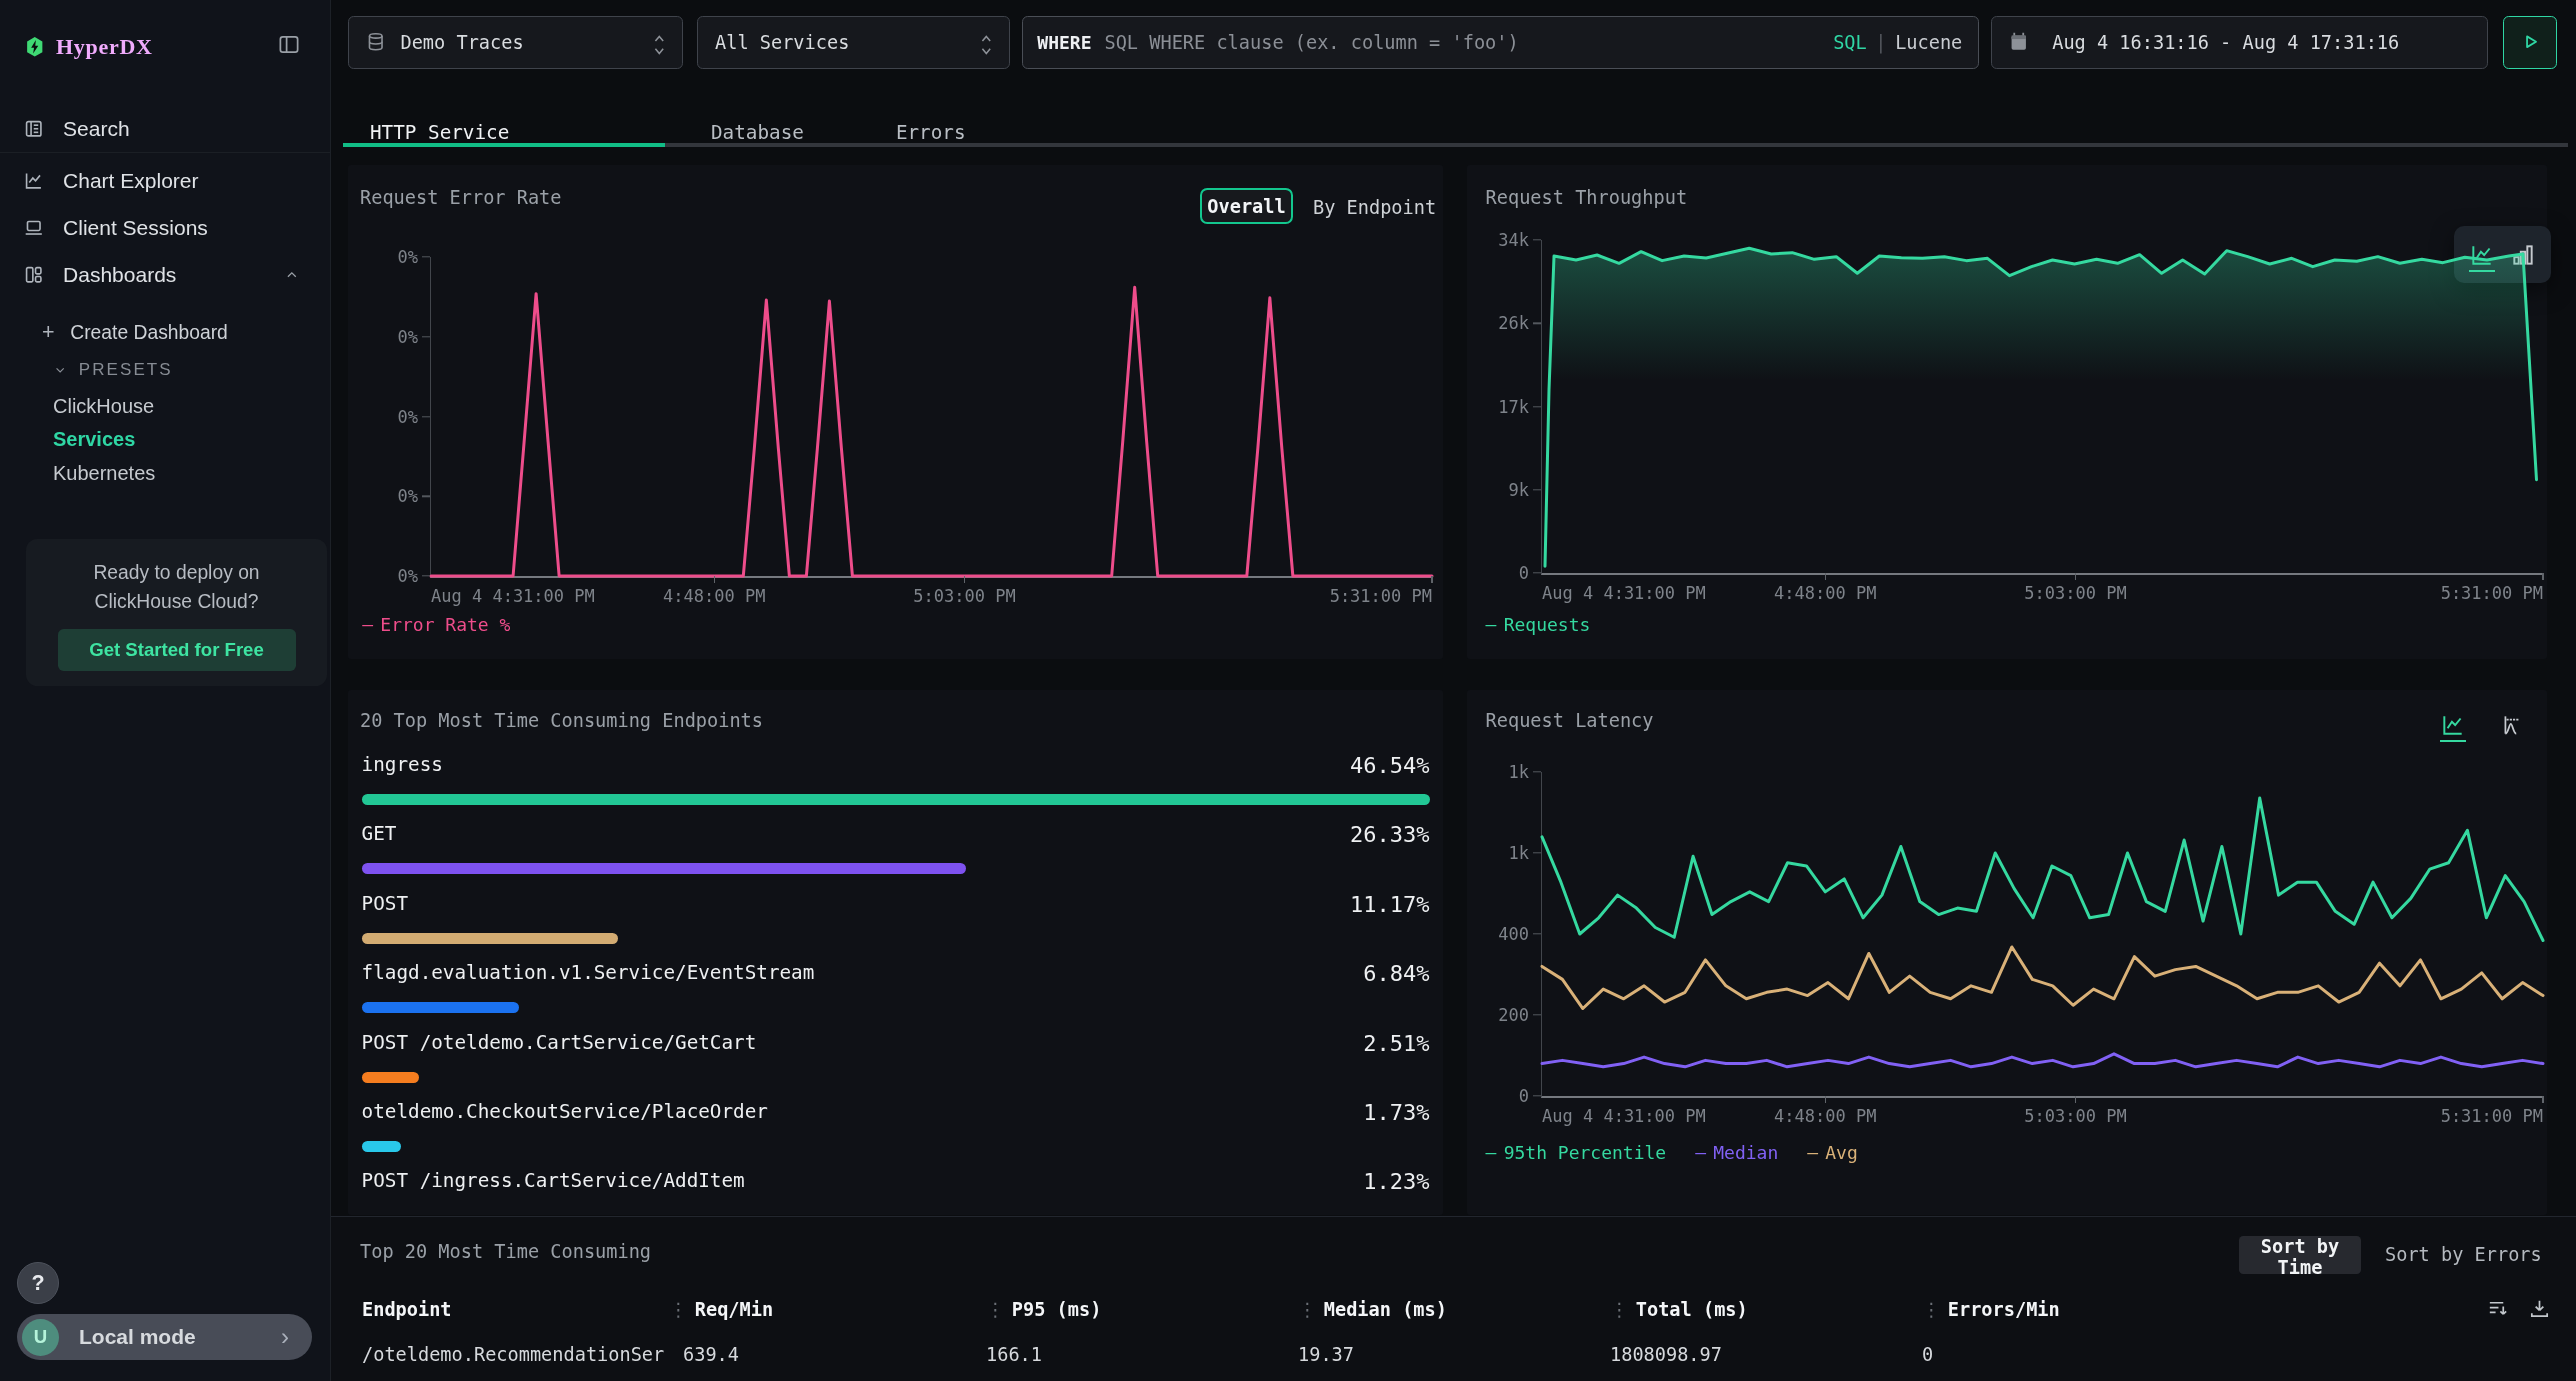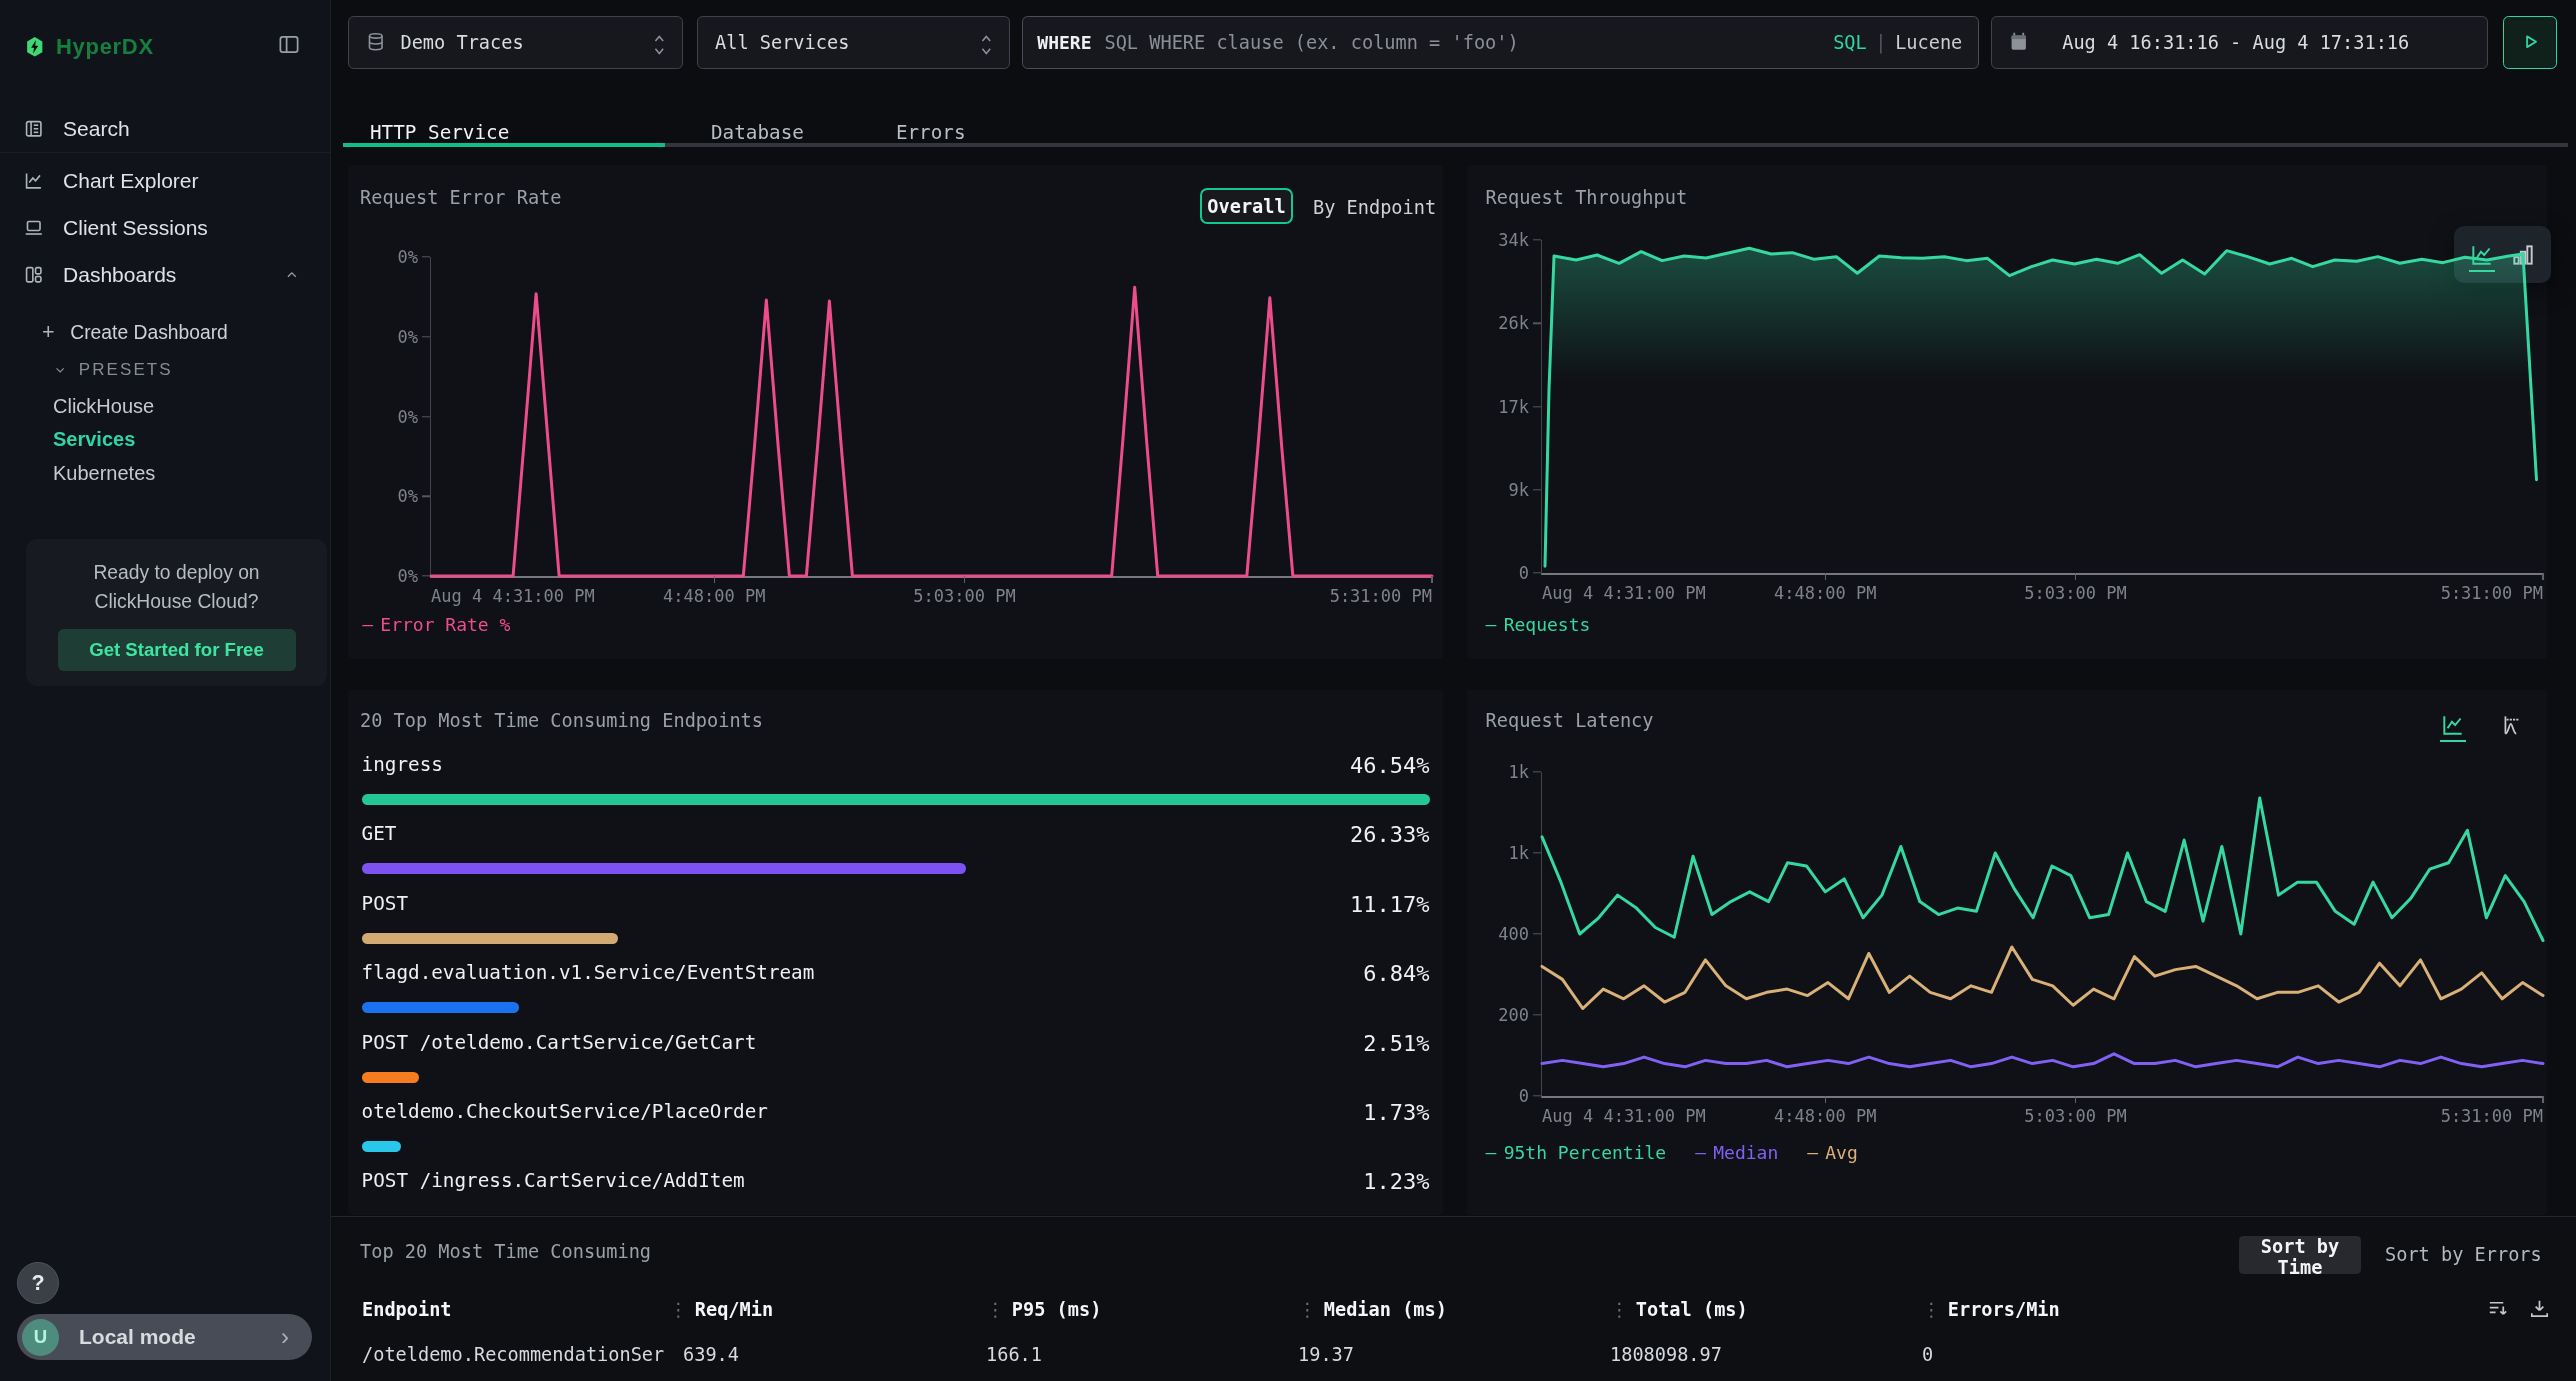--- a/index.html
+++ b/index.html
@@ -13,22 +13,22 @@
   }
   *{box-sizing:border-box;margin:0;padding:0}
   html,body{background:#000}
   .app{position:relative;width:2576px;height:1381px;background:var(--bg);
        font-family:var(--mono);color:var(--txt);overflow:hidden}
 
   
   .sidebar{position:absolute;left:0;top:0;width:331px;height:1381px;
            background:var(--sidebar-bg);border-right:1.4px solid #1d2127;font-family:var(--sans)}
   .logo-hex{position:absolute;left:23.6px;top:36px;width:21.5px;height:21.5px}
-  .logo-text{position:absolute;left:56px;top:34px;font-family:Liberation Sans, sans-serif;
-             font-weight:bold;font-size:22px;color:#15803d;letter-spacing:0.7px}
+  .logo-text{position:absolute;left:56px;top:34px;font-family:Liberation Serif, serif;
+             font-weight:bold;font-size:22px;color:#f0abfc;letter-spacing:0.7px}
   .collapse-btn{position:absolute;left:276px;top:33px;width:26px;height:24px;
                 background:none;border:none;color:#9aa0a7;cursor:pointer}
   .nav-item{position:absolute;left:0;width:100%;height:40px;display:flex;align-items:center;cursor:pointer}
   .nav-item .nico{width:21.5px;height:21.5px;margin-left:23px;color:#aeb4bc;flex:none}
   .nav-item .nlabel{margin-left:18.6px;font-size:21px;color:#dfe2e6}
   .nav-chevron{position:absolute;right:30px;color:#9aa0a7;width:15.7px;height:15.7px}
   .sidebar-divider{position:absolute;left:0;top:152px;width:100%;height:0.7px;background:#1b1f25}
   .sub-item{position:absolute;left:0;width:100%;height:34px;display:flex;align-items:center;cursor:pointer}
   .sub-plus{margin-left:42px;font-size:21.5px;color:#aeb4bc;line-height:1}
   .sub-label{margin-left:15.7px;font-size:19.3px;color:#ced2d7}
@@ -65,21 +65,21 @@
   .sel-carets{position:absolute;right:13px;width:18.6px;height:23px;color:#8d9198}
   .where-box{left:1022px;width:957px;border-color:#4a4e56}
   .where-label{margin-left:14.3px;font-weight:bold;color:#eef0f3;font-size:18px}
   .where-input{flex:1;margin-left:13px;background:none;border:none;outline:none;
                color:#d9dce0;font-family:var(--mono);font-size:18.6px}
   .where-input::placeholder{color:#8b8f96}
   .lang-sql{color:var(--green);margin-right:8.6px}
   .lang-sep{color:#53575e;margin-right:8.6px}
   .lang-lucene{color:#c9ccd1;margin-right:15.7px}
   .time-box{left:1991px;width:497px;cursor:pointer}
-  .time-text{margin-left:33px;color:#d9dce0}
+  .time-text{margin-left:23px;color:#d9dce0}
   .play-btn{position:absolute;left:2503px;top:15.7px;width:54px;height:53px;background:#10201b;
             border:1.4px solid var(--green);border-radius:5.7px;color:var(--green);cursor:pointer;
             display:flex;align-items:center;justify-content:center}
 
   
   .tabs{position:absolute;left:343px;top:92px;height:52px;display:flex}
   .tab{display:flex;align-items:flex-end;padding:0 46px;font-size:19.3px;color:#b9bec4;cursor:pointer}
   .tab.active{width:322px;padding:0 0 0 27px;color:#f1f3f5}
   .tab-rail{position:absolute;left:343px;top:143px;width:2225px;height:3.6px;background:#33363c}
   .tab-rail-active{position:absolute;left:0;top:0;width:322px;height:3.6px;background:#11bd86}

